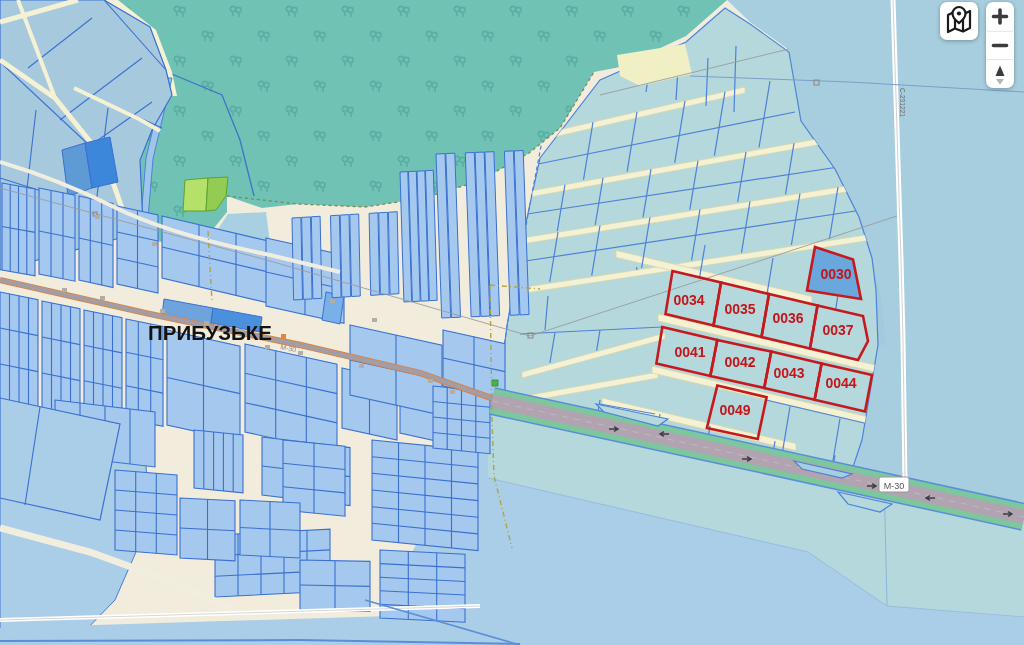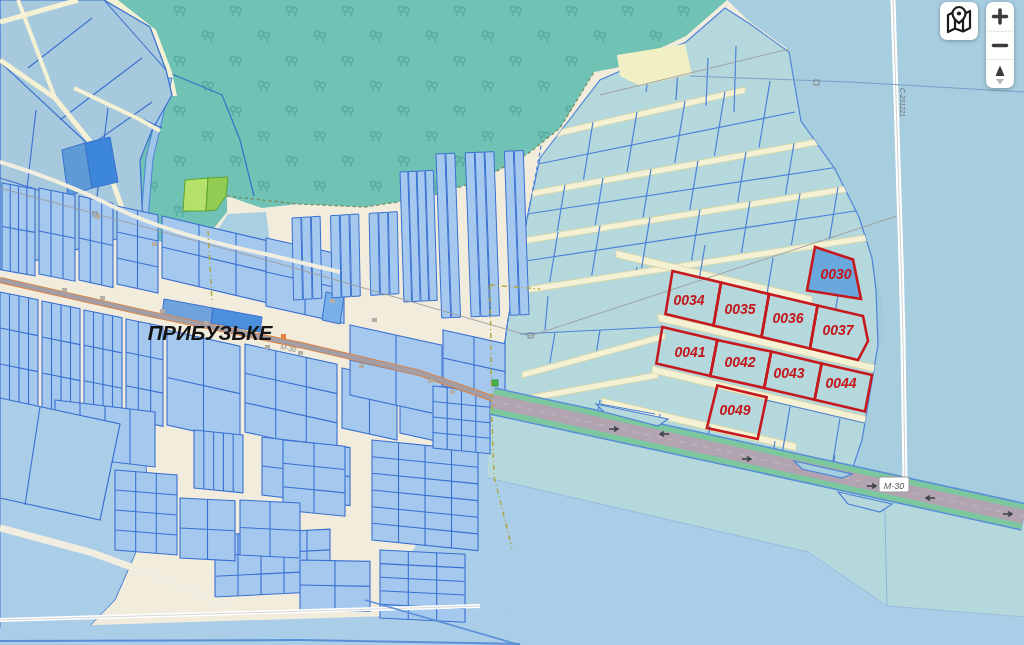--- a/index.html
+++ b/index.html
@@ -1,17 +1,17 @@
 <!DOCTYPE html>
 <html><head>
 <meta charset="utf-8">
 <style>
   html,body { margin:0; padding:0; width:1024px; height:645px; overflow:hidden;
               font-family:"Liberation Sans", sans-serif; }
-  #map { position:relative; width:1024px; height:501px;font-style:italic; }
+  #map { position:relative; width:1024px; height:501px; }
   svg { position:absolute; left:0; top:0; }
   .ctl { position:absolute; background:#ffffff; border-radius:7px;
          box-shadow:0 1px 4px rgba(0,0,0,0.3); }
 </style>
 </head>
 <body>
 <div id="map">
 <svg width="1024" height="645" viewBox="0 0 1024 645">
 
 <defs>

